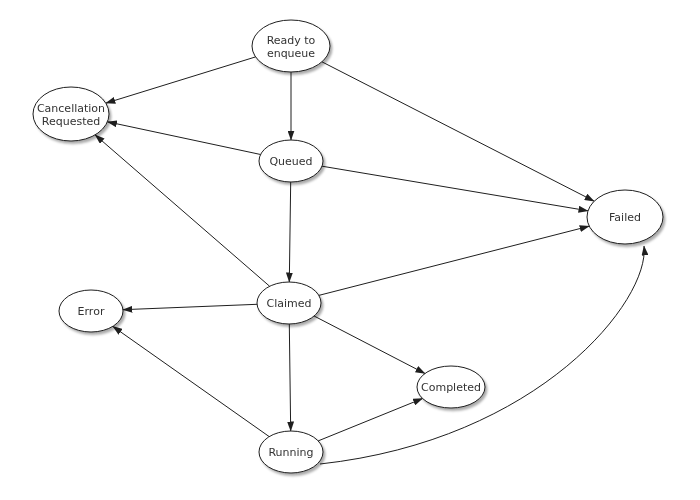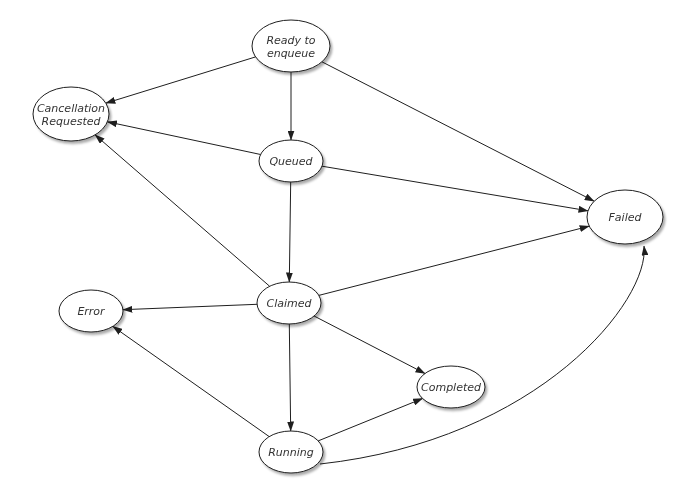--- a/index.html
+++ b/index.html
@@ -6,21 +6,20 @@
     margin: 0;
     padding: 0;
     background: #ffffff;
   }
   .stage {
     position: relative;
     width: 700px;
     height: 500px;
     background: var(--bg, #ffffff);
     overflow: hidden;
-    font-style: italic;
   }
   svg { display: block; }
   .edge {
     fill: none;
     stroke: var(--stroke, #1f1f1f);
     stroke-width: 1;
   }
   .node-shape {
     fill: var(--node-fill, #ffffff);
     stroke: var(--stroke, #1f1f1f);

